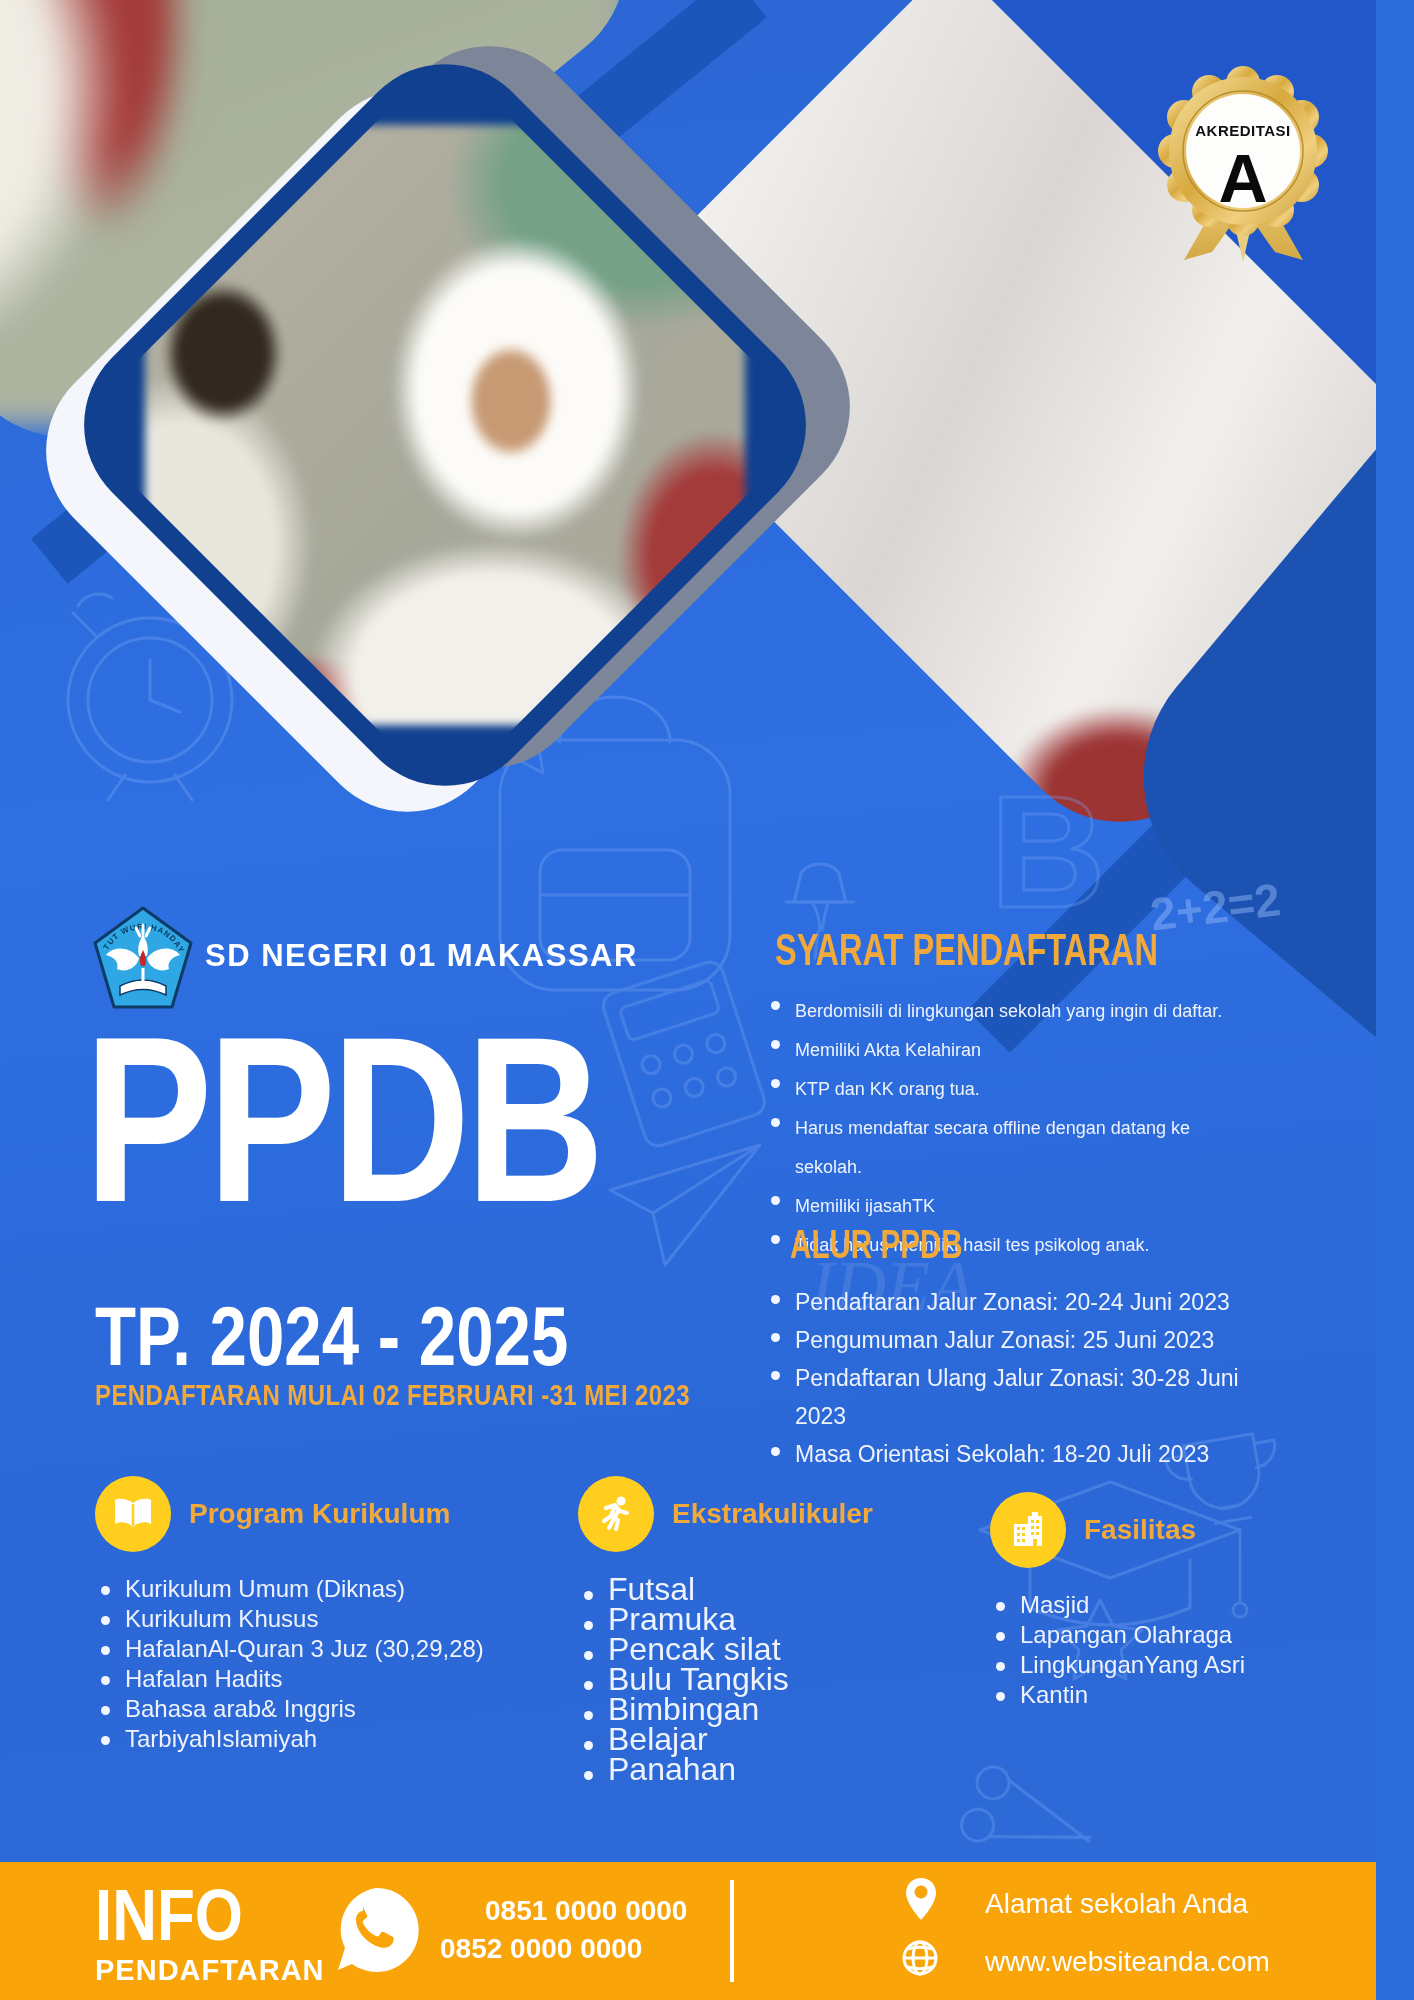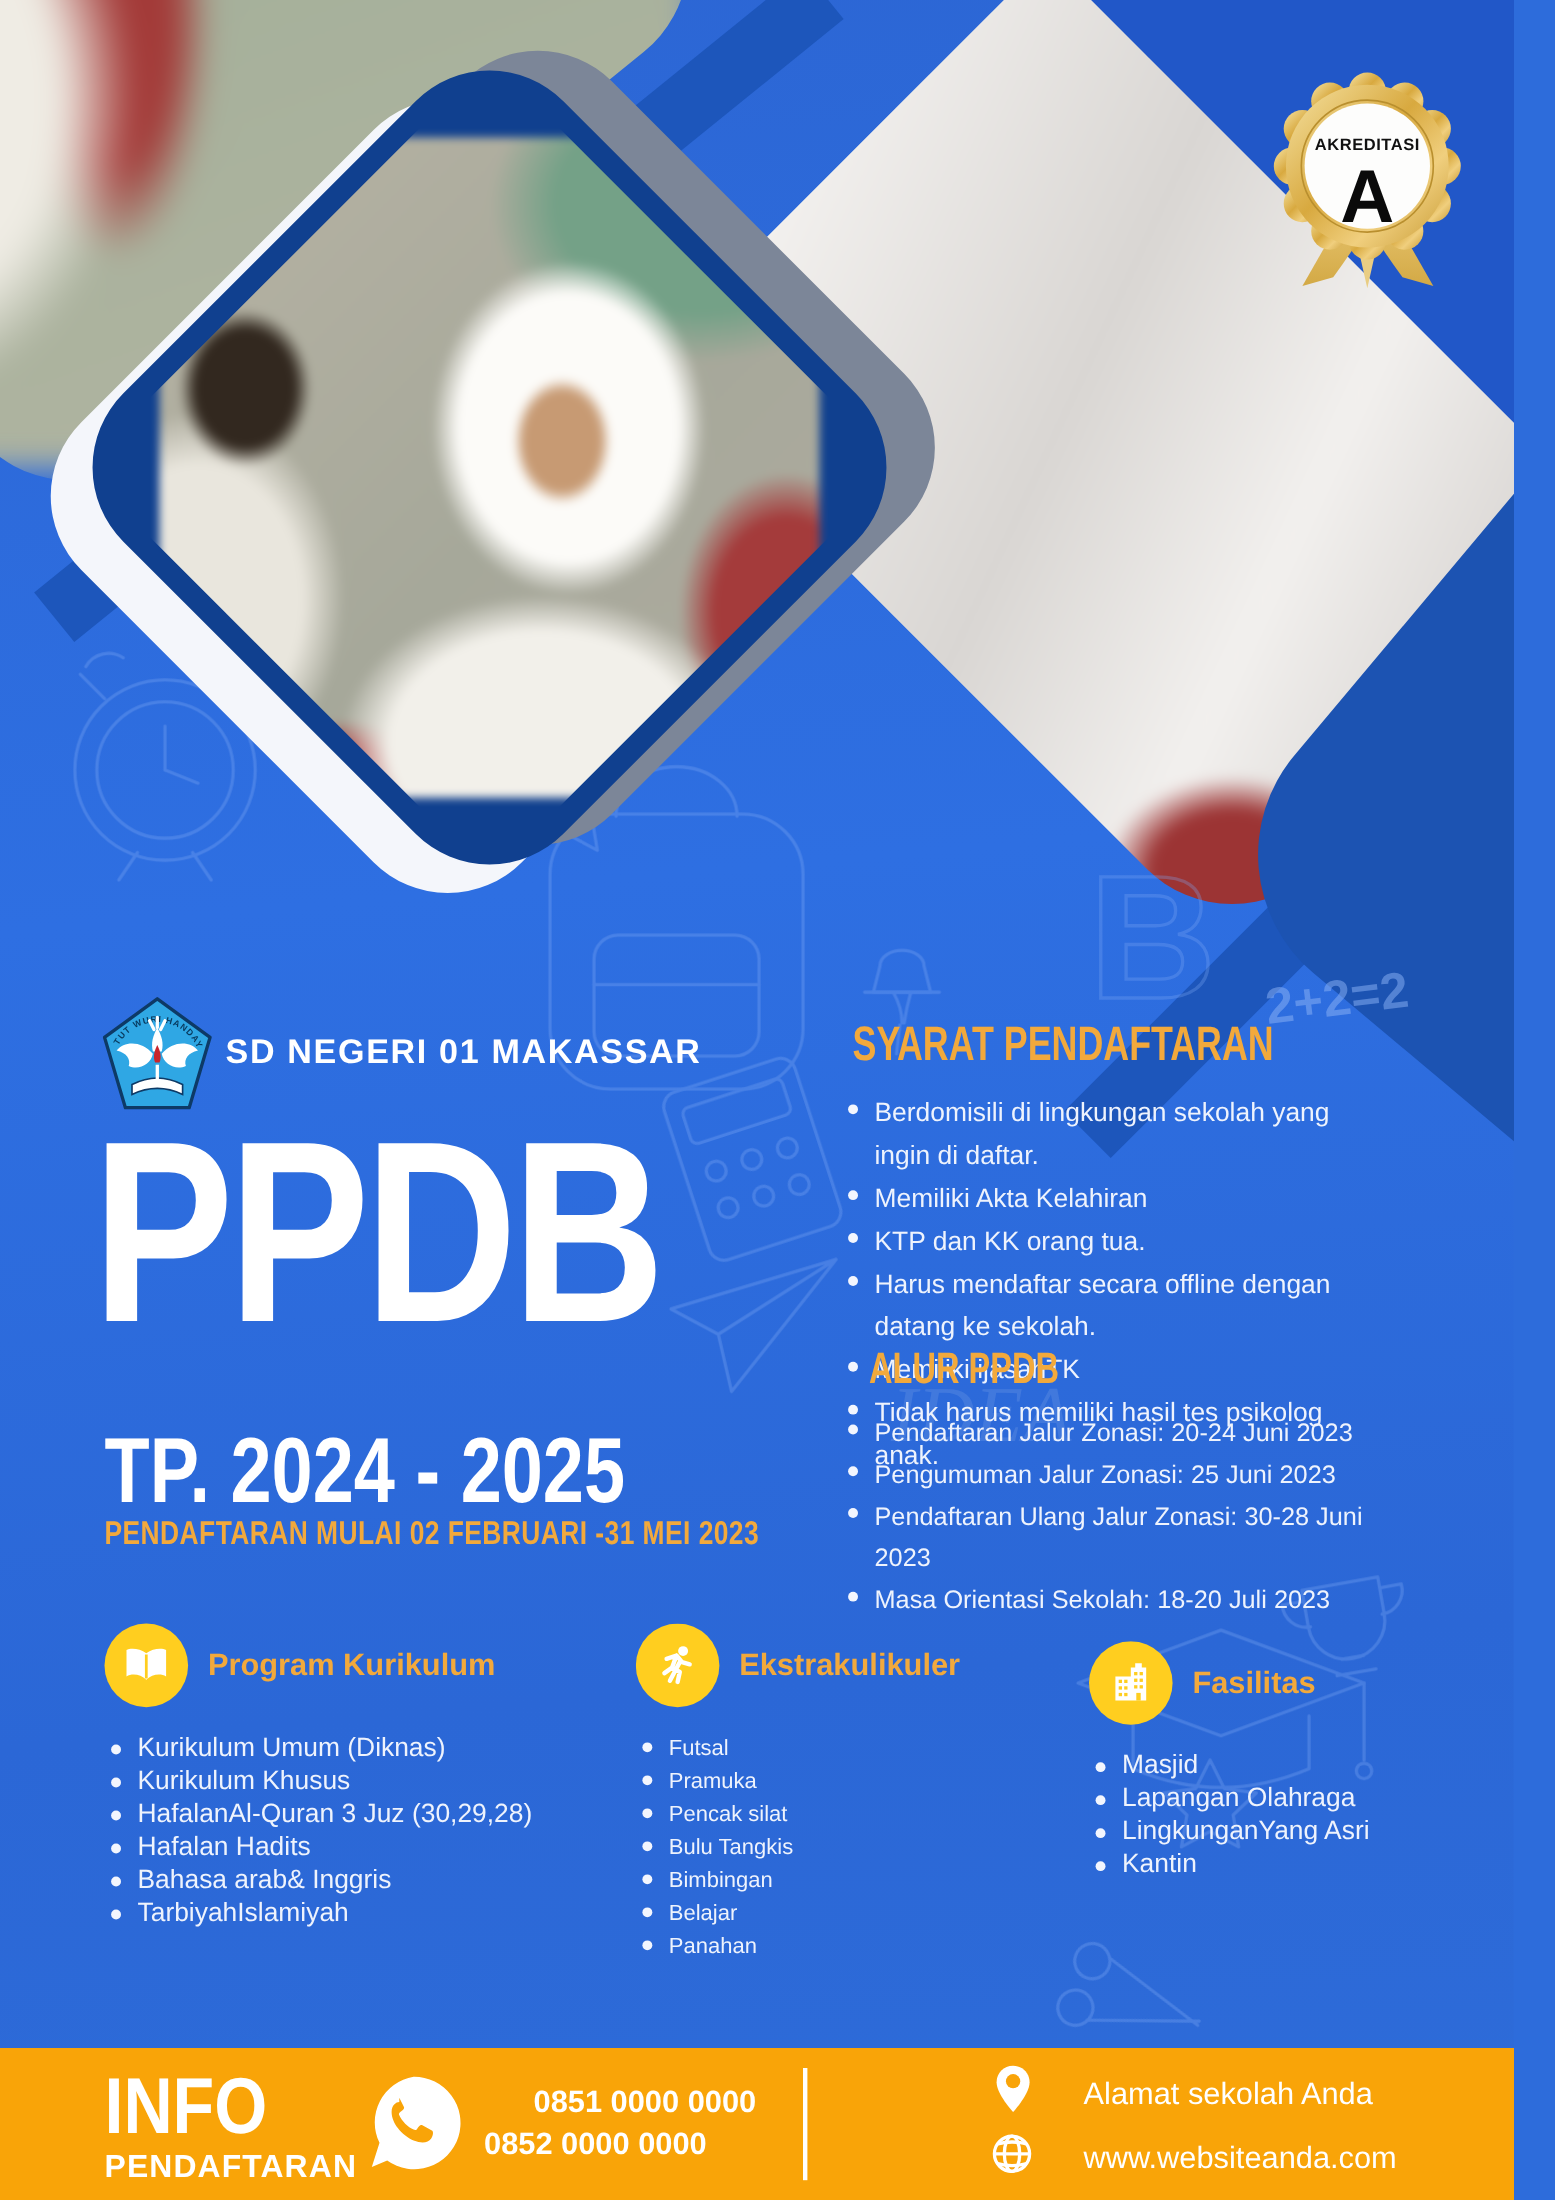--- a/index.html
+++ b/index.html
@@ -220,21 +220,21 @@
     <span class="cond yellow" style="font-size:30px;font-weight:bold;transform:scaleX(0.8);white-space:nowrap;letter-spacing:0.5px;">PENDAFTARAN MULAI 02 FEBRUARI -31 MEI 2023</span>
   </div>
 
   <div class="abs doodle-text" style="left:1150px;top:880px;font-size:46px;font-weight:bold;color:#8db3f6;opacity:0.5;transform:rotate(-7deg);">2+2=2</div>
   <div class="abs doodle-text" style="left:810px;top:1245px;font-size:72px;font-style:italic;font-family:'Liberation Serif',serif;color:#ffffff;opacity:0.10;">IDEA</div>
   <div class="abs doodle-text" style="left:990px;top:760px;font-size:160px;font-weight:bold;color:transparent;-webkit-text-stroke:3px rgba(127,169,244,0.30);">B</div>
 
   <div class="abs" style="left:775px;top:925px;">
     <span class="cond yellow" style="font-size:44px;font-weight:bold;transform:scaleX(0.74);white-space:nowrap;">SYARAT PENDAFTARAN</span>
   </div>
-  <ul class="blist abs" style="left:765px;top:992px;width:470px;font-size:24px;line-height:39px;">
+  <ul class="blist abs" style="left:765px;top:992px;width:470px;font-size:18px;line-height:39px;">
     <li>Berdomisili di lingkungan sekolah yang ingin di daftar.</li>
     <li>Memiliki Akta Kelahiran</li>
     <li>KTP dan KK orang tua.</li>
     <li>Harus mendaftar secara offline dengan datang ke sekolah.</li>
     <li>Memiliki ijasahTK</li>
     <li>Tidak harus memiliki hasil tes psikolog anak.</li>
   </ul>
 
   <div class="abs" style="left:790px;top:1222px;">
     <span class="cond yellow" style="font-size:40px;font-weight:bold;transform:scaleX(0.74);white-space:nowrap;">ALUR PPDB</span>
@@ -269,21 +269,21 @@
   <div class="abs" style="left:578px;top:1476px;width:360px;">
     <div style="display:flex;align-items:center;gap:18px;">
       <div class="col-ic">
         <svg width="40" height="40" viewBox="0 0 40 40">
           <circle cx="25" cy="7" r="4.5" fill="#ffffff"></circle>
           <path d="M10 14 L19 11 L24 17 L31 19 M19 11 L15 22 L22 26 L20 35 M15 22 L8 27 M22 17 L13 34" fill="none" stroke="#ffffff" stroke-width="4" stroke-linecap="round" stroke-linejoin="round"></path>
         </svg>
       </div>
       <div class="col-title">Ekstrakulikuler</div>
     </div>
-    <ul class="blist" style="margin-top:22px;font-size:20px;line-height:30px;">
+    <ul class="blist" style="margin-top:22px;font-size:32px;line-height:30px;">
       <li>Futsal</li>
       <li>Pramuka</li>
       <li>Pencak silat</li>
       <li>Bulu Tangkis</li>
       <li>Bimbingan</li>
       <li>Belajar</li>
       <li>Panahan</li>
     </ul>
   </div>
 

